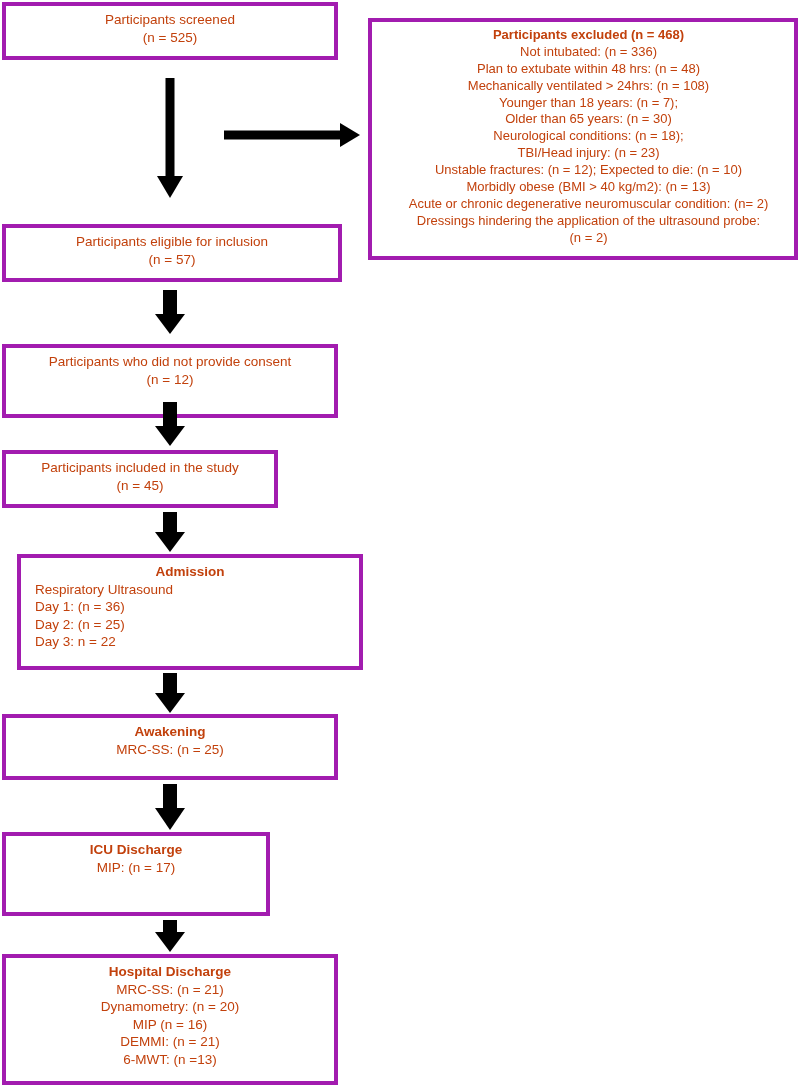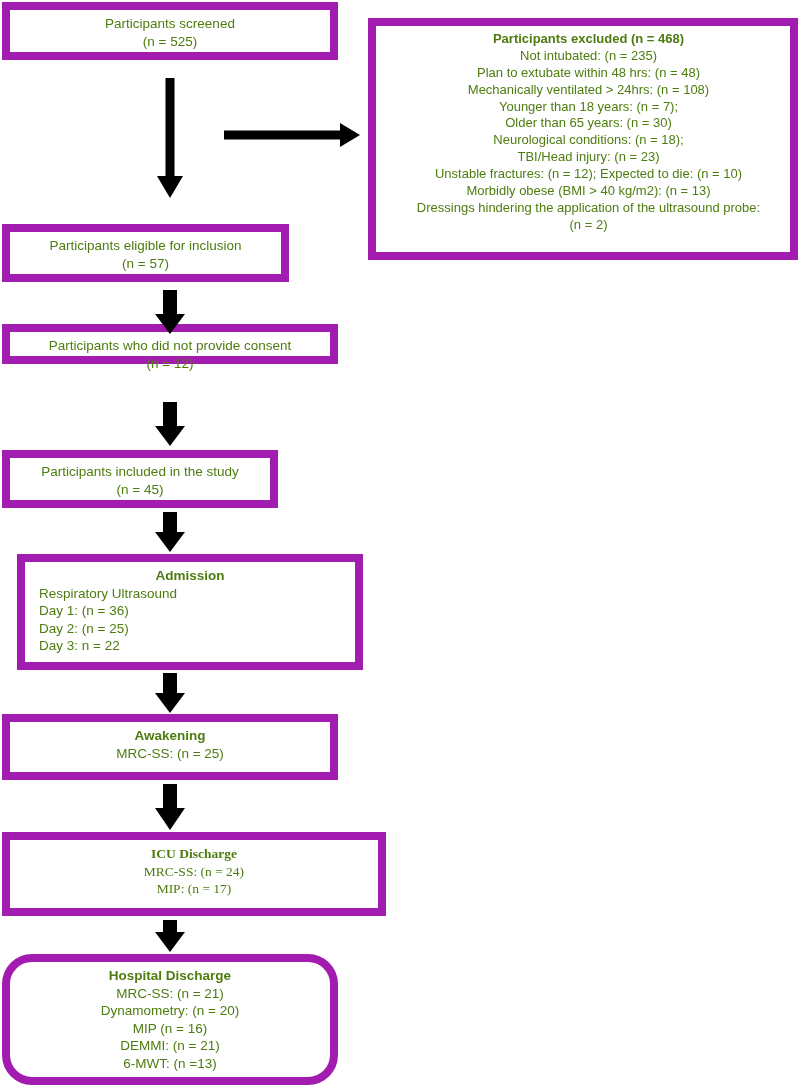--- a/index.html
+++ b/index.html
@@ -13,25 +13,25 @@
     position: relative;
     font-family: "Liberation Sans", sans-serif;
     color: #000000;
     overflow: hidden;
   }
 
   
   .fc-box {
     position: absolute;
     box-sizing: border-box;
-    border: 8px solid #a21caf;
+    border: 4px solid #a21caf;
     background: #ffffff;
     font-size: 13.5px;
     line-height: 1.30;
-    color: #4d7c0f;
+    color: #c2410c;
   }
   .fc-box .inner {
     padding: 5px 6px 5px 6px;
   }
   .center   { text-align: center; }
   .bold     { font-weight: bold; }
 
   .line { white-space: nowrap; }
 
   
@@ -86,27 +86,27 @@
     width: 0;
     height: 0;
     border-top: solid transparent;
     border-bottom: solid transparent;
     border-left: solid #000;
   }
 
   
   #box-screened        { left: 2px;   top: 2px;    width: 336px; height: 58px;  }
   #box-excluded        { left: 368px; top: 18px;   width: 430px; height: 242px; font-size: 13px; padding-left: 11px; }
-  #box-eligible        { left: 2px;   top: 224px;  width: 287px; height: 58px;  }
-  #box-noconsent       { left: 2px;   top: 324px;  width: 336px; height: 40px;  }
+  #box-eligible        { left: 2px;   top: 224px;  width: 340px; height: 58px;  }
+  #box-noconsent       { left: 2px;   top: 344px;  width: 336px; height: 74px;  }
   #box-included        { left: 2px;   top: 450px;  width: 276px; height: 58px;  }
   #box-admission       { left: 2px;   top: 554px;  width: 346px; height: 116px; margin-left: 15px; }
   #box-awakening       { left: 2px;   top: 714px;  width: 336px; height: 66px;  }
-  #box-icu             { left: 2px;   top: 832px;  width: 384px; height: 84px; font-family: Liberation Serif, serif;  }
-  #box-hospital        { left: 2px;   top: 954px;  width: 336px; height: 131px; border-radius: 30px; }
+  #box-icu             { left: 2px;   top: 832px;  width: 268px; height: 84px;  }
+  #box-hospital        { left: 2px;   top: 954px;  width: 336px; height: 131px; }
 
   
   #arrow-1 { left: 140px; top: 78px;  width: 60px; height: 120px; }
   #arrow-1 .shaft { width: 9px;  height: 100px; }
   #arrow-1 .head  { border-left-width: 13px; border-right-width: 13px; border-top-width: 22px; }
 
   #arrow-2 { left: 140px; top: 290px; width: 60px; height: 44px; }
   #arrow-2 .shaft { width: 14px; height: 26px; }
   #arrow-2 .head  { border-left-width: 15px; border-right-width: 15px; border-top-width: 20px; }
 
@@ -141,29 +141,30 @@
 <div class="fc-box" id="box-screened">
   <div class="inner center">
     <div class="line">Participants screened</div>
     <div class="line">(n = 525)</div>
   </div>
 </div>
 
 <div class="fc-box" id="box-excluded">
   <div class="inner center">
     <div class="line bold">Participants excluded (n = 468)</div>
-    <div class="line">Not intubated: (n = 235)</div>
+    <div class="line">Not intubated: (n = 336)</div>
     <div class="line">Plan to extubate within 48 hrs: (n = 48)</div>
     <div class="line">Mechanically ventilated &gt; 24hrs: (n = 108)</div>
     <div class="line">Younger than 18 years: (n = 7);</div>
     <div class="line">Older than 65 years: (n = 30)</div>
     <div class="line">Neurological conditions: (n = 18);</div>
     <div class="line">TBI/Head injury: (n = 23)</div>
     <div class="line">Unstable fractures: (n = 12); Expected to die: (n = 10)</div>
     <div class="line">Morbidly obese (BMI &gt; 40 kg/m2): (n = 13)</div>
+    <div class="line">Acute or chronic degenerative neuromuscular condition: (n= 2)</div>
     <div class="line">Dressings hindering the application of the ultrasound probe:</div>
     <div class="line">(n = 2)</div>
   </div>
 </div>
 
 <div class="fc-box" id="box-eligible">
   <div class="inner center">
     <div class="line">Participants eligible for inclusion</div>
     <div class="line">(n = 57)</div>
   </div>
@@ -200,21 +201,20 @@
 <div class="fc-box" id="box-awakening">
   <div class="inner center">
     <div class="line bold">Awakening</div>
     <div class="line">MRC-SS: (n = 25)</div>
   </div>
 </div>
 
 <div class="fc-box" id="box-icu">
   <div class="inner center">
     <div class="line bold">ICU Discharge</div>
-    <div class="line">MRC-SS: (n = 24)</div>
     <div class="line">MIP: (n = 17)</div>
   </div>
 </div>
 
 <div class="fc-box" id="box-hospital">
   <div class="inner center">
     <div class="line bold">Hospital Discharge</div>
     <div class="line">MRC-SS: (n = 21)</div>
     <div class="line">Dynamometry: (n = 20)</div>
     <div class="line">MIP (n = 16)</div>

